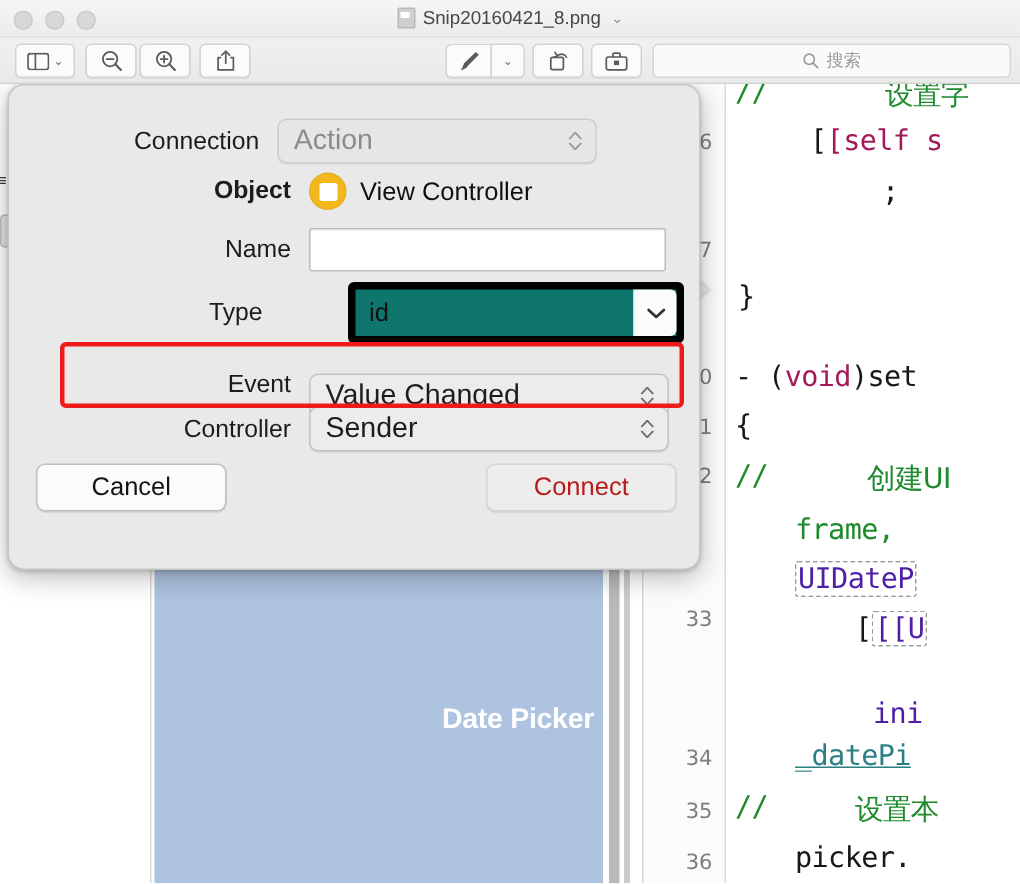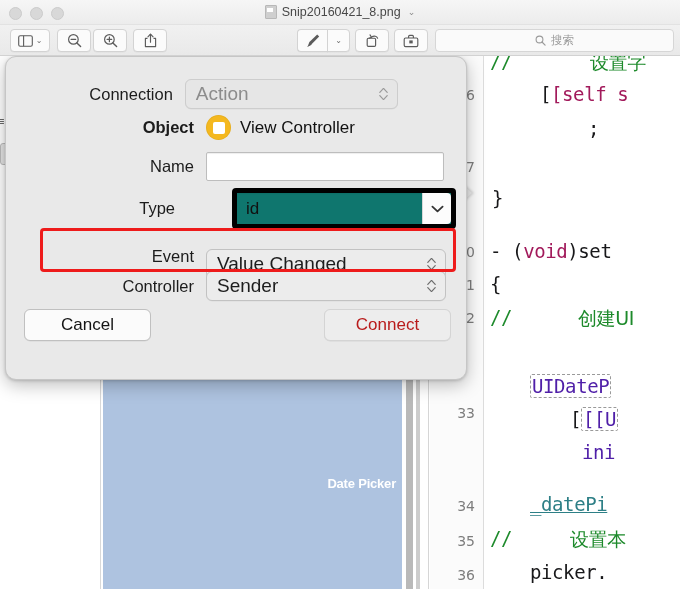--- a/index.html
+++ b/index.html
@@ -153,21 +153,21 @@
   }
   .datepicker-view {
     position: absolute;
     left: 103px; top: 306px;
     width: 299px; height: 228px;
     background: #aec3e0;
   }
   .dp-label {
     position: absolute;
     right: 6px; bottom: 98px;
-    font-size: 13px;
+    font-size: 19px;
     font-weight: bold;
     color: #ffffff;
     letter-spacing: -0.2px;
     white-space: nowrap;
   }
   .ib-scroll-a {
     position: absolute;
     left: 406px; top: 306px;
     width: 7px; height: 228px;
     background: #b9b9b9;
@@ -213,21 +213,21 @@
     position: absolute;
     left: 60px;
     font-size: 19px;
     white-space: pre;
     font-family: "DejaVu Sans Mono", monospace;
     letter-spacing: -0.4px;
   }
   .c-comment { color: #1d8a2b; }
   .c-kw      { color: #a21a5b; }
   .c-plain   { color: #18181a; }
-  .c-type    { color: #4f1fa8; }
+  .c-type    { color: #4f1fa8; margin-top: 24px; }
   .c-ivar    { color: #2d7f86; }
   .tok-box {
     border: 1px dashed #9a9a9a;
     border-radius: 2px;
     padding: 0 1px;
   }
 
   
   .left-sliver {
     position: absolute;
@@ -449,20 +449,21 @@
 
       <div class="code-line c-plain" style="top:62px; left:158px;">;</div>
       <div class="code-line c-plain" style="top:132px; left:62px;">}</div>
 
       <div class="code-line" style="top:185px; left:60px;"><span class="c-plain">- (</span><span class="c-kw">void</span><span class="c-plain">)set</span></div>
       <div class="code-line c-plain" style="top:218px;">{</div>
 
       <div class="code-line c-comment" style="top:251px;">//</div>
       <div class="code-line c-comment" style="top:251px; left:148px; font-family:'DejaVu Sans',sans-serif;">创建UI</div>
 
+      <div class="code-line c-comment" style="top:287px; left:100px;">frame, </div>
 
       <div class="code-line" style="top:320px; left:100px;"><span class="c-type tok-box">UIDateP</span></div>
       <div class="code-line" style="top:353px; left:140px;"><span class="c-plain">[</span><span class="c-type tok-box">[[U</span></div>
       <div class="code-line c-type" style="top:386px; left:152px;">ini</div>
 
       <div class="code-line c-ivar" style="top:438px; left:100px; text-decoration:underline;">_datePi</div>
 
       <div class="code-line c-comment" style="top:472px;">//</div>
       <div class="code-line c-comment" style="top:472px; left:140px; font-family:'DejaVu Sans',sans-serif;">设置本</div>
 

